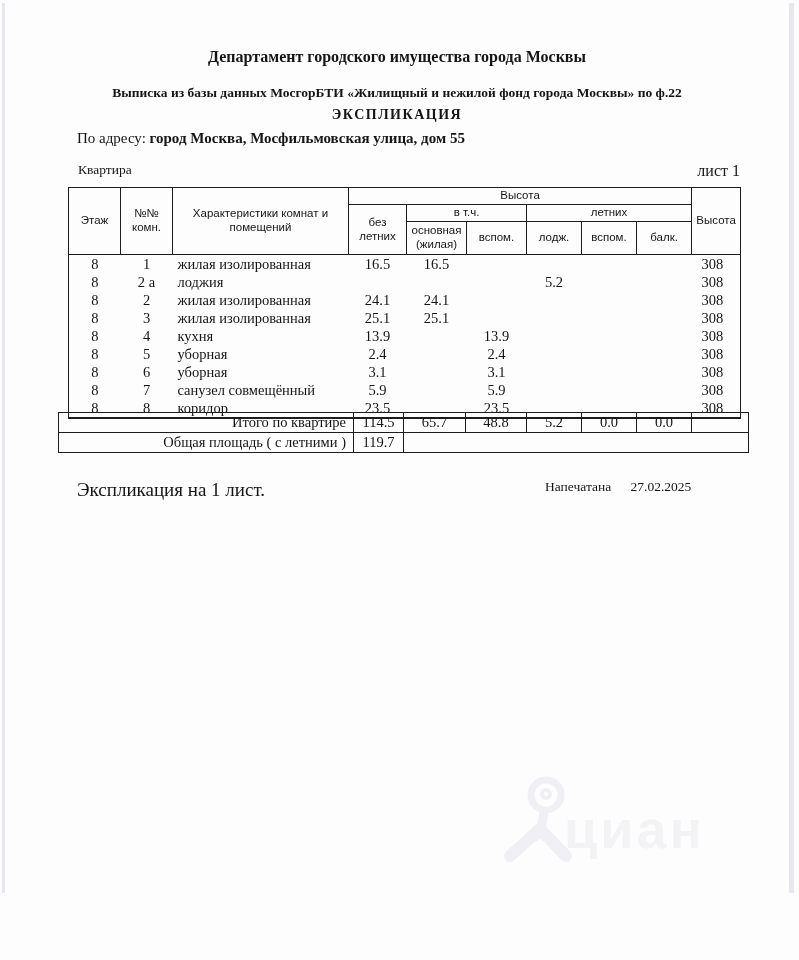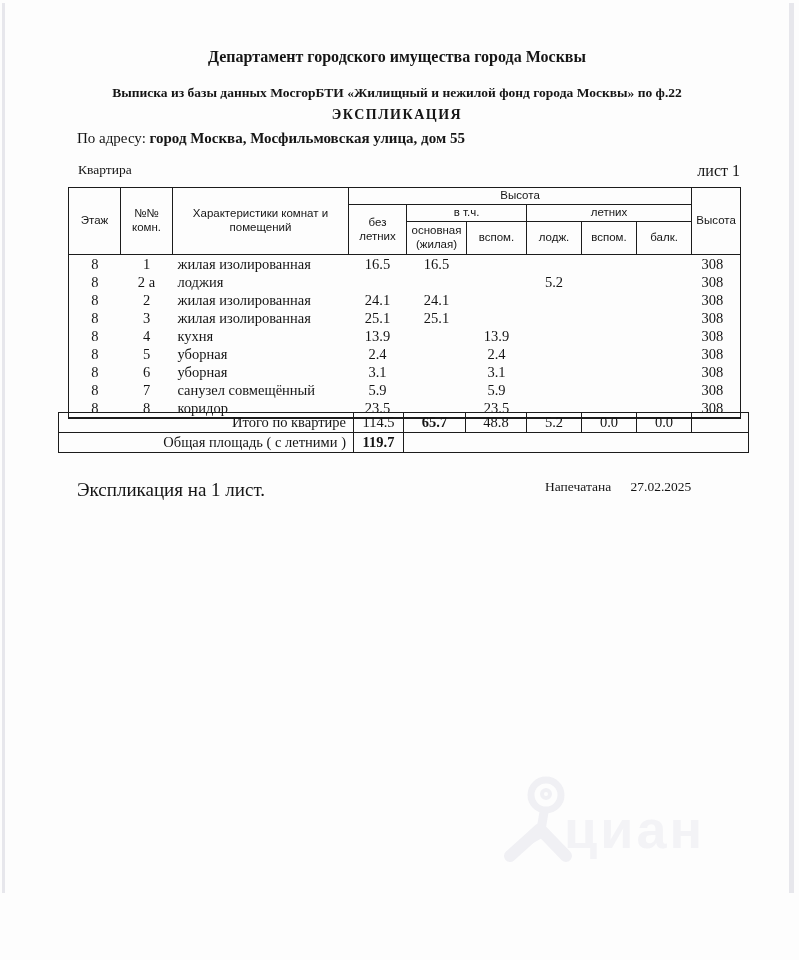--- a/index.html
+++ b/index.html
@@ -46,21 +46,21 @@
 
   .totals-table{
     position:absolute;left:58px;top:412px;width:690px;
     border:1.5px solid #1c1c1c;
   }
   .totals-table td{
     border:1px solid #1c1c1c;height:19px;font-size:14.5px;
     text-align:center;vertical-align:middle;padding:0;line-height:1;
   }
   .totals-table td.lbl{text-align:right;padding-right:7px;}
-  .totals-table td.b{font-weight:bold;}
+  .totals-table td.b{font-weight:normal;}
   .totals-table td.blank{border-right:1.5px solid #1c1c1c;}
 
   .footer-left{position:absolute;left:77px;top:479px;font-size:19px;}
   .footer-right{position:absolute;left:545px;top:479px;font-size:13.5px;}
   .footer-right .date{margin-left:16px;}
 
   .watermark{position:absolute;left:500px;top:772px;width:230px;height:95px;}
   .watermark svg{position:absolute;left:0;top:0;}
   .watermark .wm-text{
     position:absolute;left:64px;top:30px;

